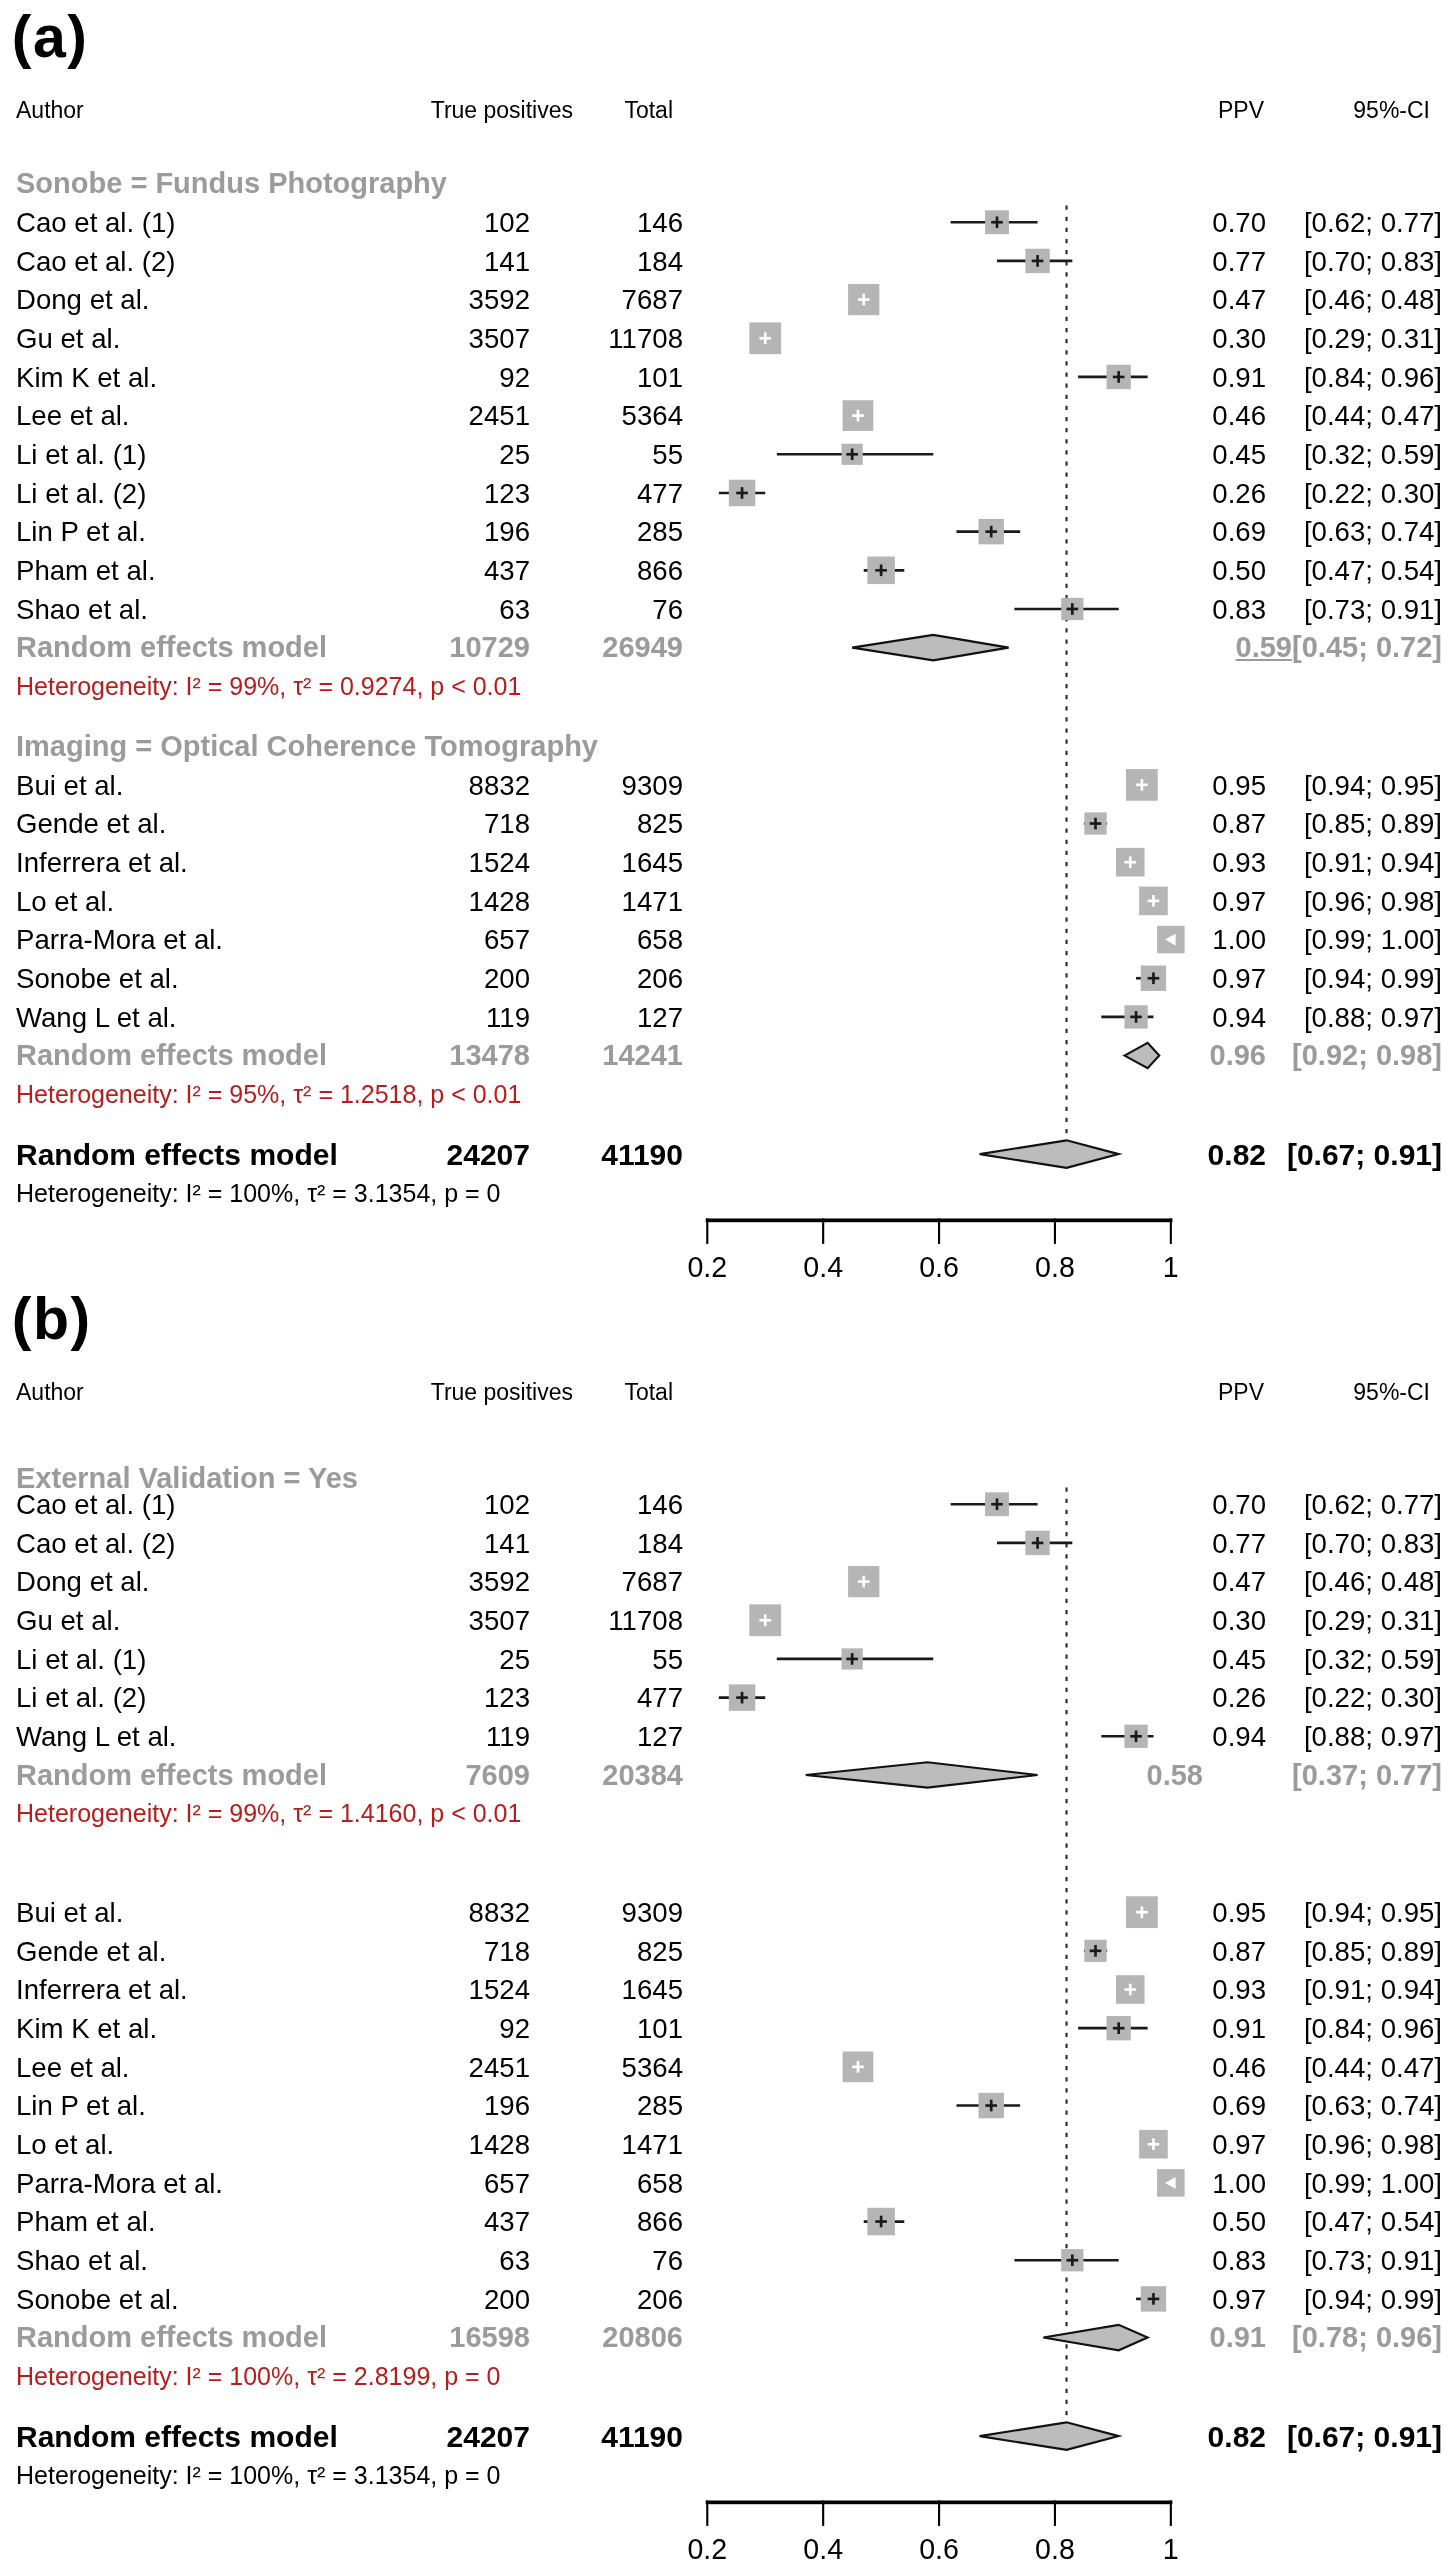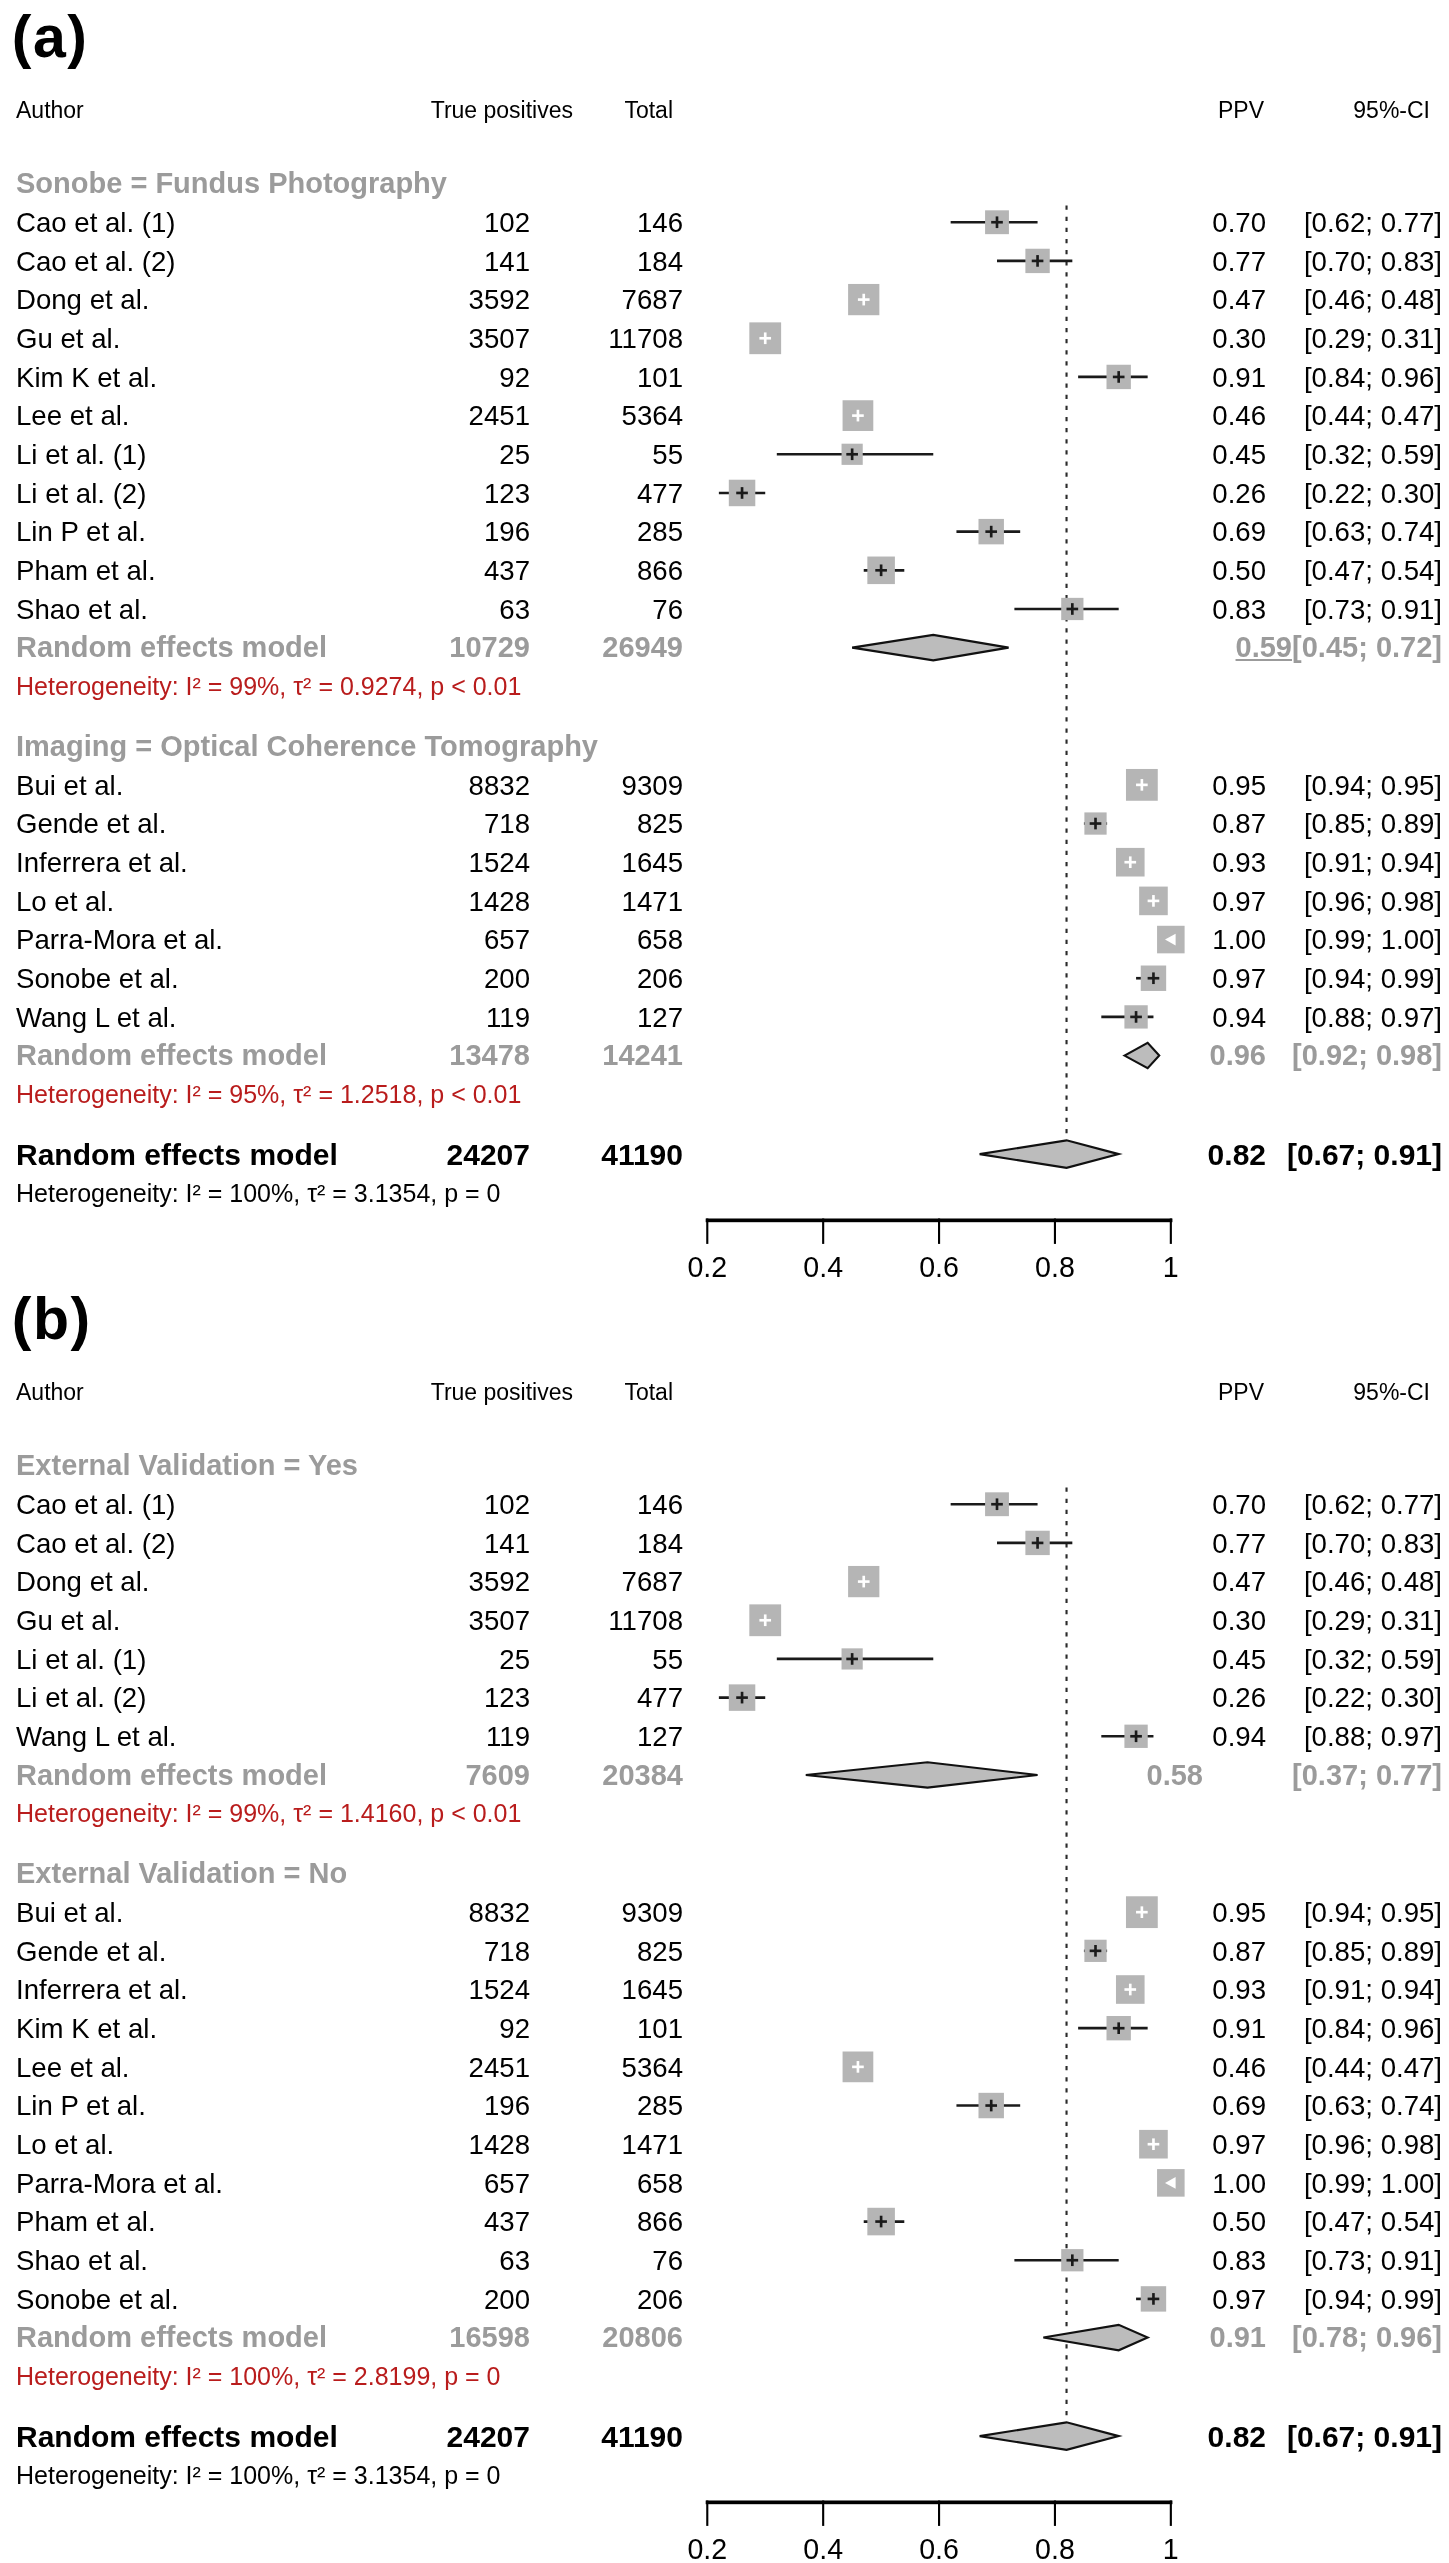--- a/index.html
+++ b/index.html
@@ -317,21 +317,21 @@
         <text x="1335" y="2410" text-anchor="middle" class="axis-label">0.2</text>
         <line x1="1553.75" y1="2300" x2="1553.75" y2="2348" stroke="#000000" stroke-width="4"></line>
         <text x="1553.75" y="2410" text-anchor="middle" class="axis-label">0.4</text>
         <line x1="1772.5" y1="2300" x2="1772.5" y2="2348" stroke="#000000" stroke-width="4"></line>
         <text x="1772.5" y="2410" text-anchor="middle" class="axis-label">0.6</text>
         <line x1="1991.25" y1="2300" x2="1991.25" y2="2348" stroke="#000000" stroke-width="4"></line>
         <text x="1991.25" y="2410" text-anchor="middle" class="axis-label">0.8</text>
         <line x1="2210" y1="2300" x2="2210" y2="2348" stroke="#000000" stroke-width="4"></line>
         <text x="2210" y="2410" text-anchor="middle" class="axis-label">1</text>
       </svg>
-      <div class="cell g-head" style="left: 16px; top: 164px; width: 795px;">External Validation = Yes</div>
+      <div class="cell g-head" style="left: 16px; top: 177px; width: 795px;">External Validation = Yes</div>
       <div class="cell " style="left: 16px; top: 203px; width: 540px;">Cao et al. (1)</div>
       <div class="cell r " style="left: 297px; top: 203px; width: 233px;">102</div>
       <div class="cell r " style="left: 551px; top: 203px; width: 132px;">146</div>
       <div class="cell r " style="left: 1134px; top: 203px; width: 132px;">0.70</div>
       <div class="cell r " style="left: 1219px; top: 203px; width: 223px;">[0.62; 0.77]</div>
       <div class="cell " style="left: 16px; top: 242px; width: 540px;">Cao et al. (2)</div>
       <div class="cell r " style="left: 297px; top: 242px; width: 233px;">141</div>
       <div class="cell r " style="left: 551px; top: 242px; width: 132px;">184</div>
       <div class="cell r " style="left: 1134px; top: 242px; width: 132px;">0.77</div>
       <div class="cell r " style="left: 1219px; top: 242px; width: 223px;">[0.70; 0.83]</div>
@@ -359,21 +359,20 @@
       <div class="cell r " style="left: 297px; top: 435px; width: 233px;">119</div>
       <div class="cell r " style="left: 551px; top: 435px; width: 132px;">127</div>
       <div class="cell r " style="left: 1134px; top: 435px; width: 132px;">0.94</div>
       <div class="cell r " style="left: 1219px; top: 435px; width: 223px;">[0.88; 0.97]</div>
       <div class="cell sumrow" style="left: 16px; top: 474px; width: 540px;">Random effects model</div>
       <div class="cell r sumrow" style="left: 297px; top: 474px; width: 233px;">7609</div>
       <div class="cell r sumrow" style="left: 551px; top: 474px; width: 132px;">20384</div>
       <div class="cell r sumrow" style="left: 1071px; top: 474px; width: 132px;">0.58</div>
       <div class="cell r sumrow" style="left: 1219px; top: 474px; width: 223px;">[0.37; 0.77]</div>
       <div class="cell het" style="left: 16px; top: 512px; width: 901px;">Heterogeneity: I² = 99%, τ² = 1.4160, p &lt; 0.01</div>
-      <div class="cell g-head" style="left: 16px; top: 572px; width: 795px;">External Validation = No</div>
       <div class="cell " style="left: 16px; top: 611px; width: 540px;">Bui et al.</div>
       <div class="cell r " style="left: 297px; top: 611px; width: 233px;">8832</div>
       <div class="cell r " style="left: 551px; top: 611px; width: 132px;">9309</div>
       <div class="cell r " style="left: 1134px; top: 611px; width: 132px;">0.95</div>
       <div class="cell r " style="left: 1219px; top: 611px; width: 223px;">[0.94; 0.95]</div>
       <div class="cell " style="left: 16px; top: 650px; width: 540px;">Gende et al.</div>
       <div class="cell r " style="left: 297px; top: 650px; width: 233px;">718</div>
       <div class="cell r " style="left: 551px; top: 650px; width: 132px;">825</div>
       <div class="cell r " style="left: 1134px; top: 650px; width: 132px;">0.87</div>
       <div class="cell r " style="left: 1219px; top: 650px; width: 223px;">[0.85; 0.89]</div>

